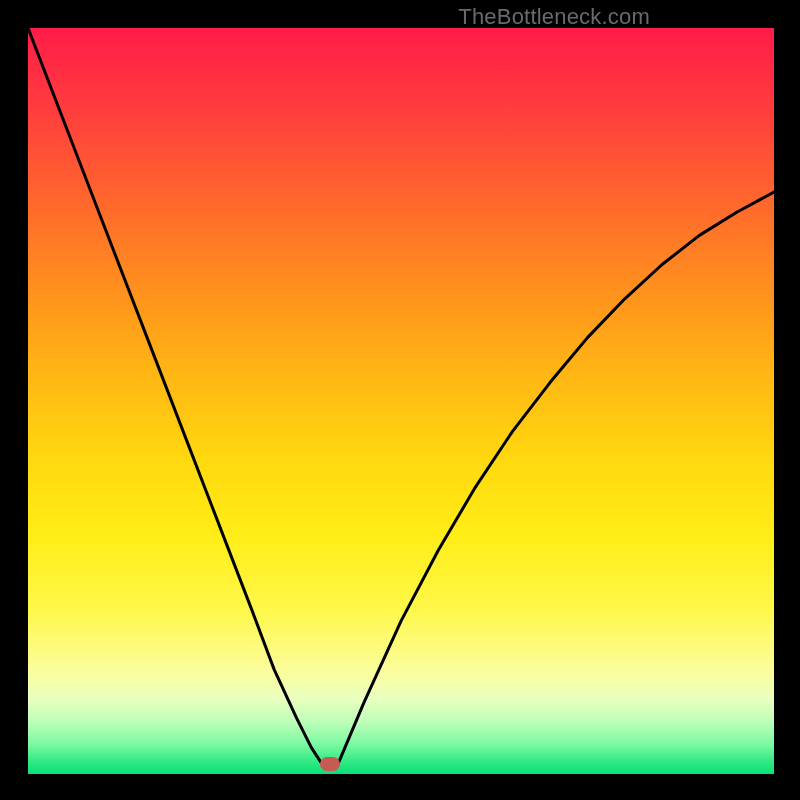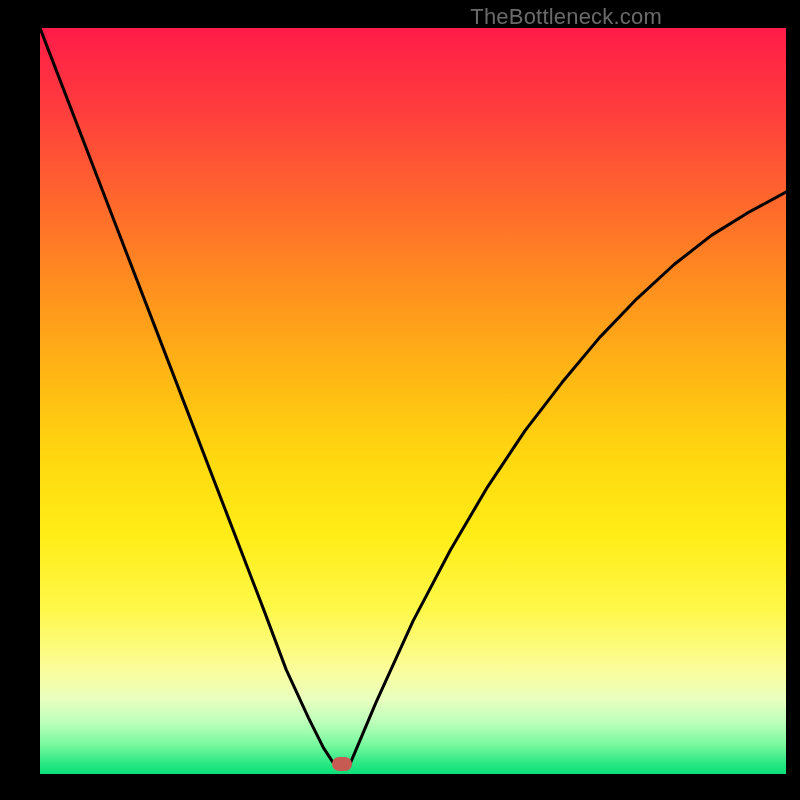--- a/index.html
+++ b/index.html
@@ -9,21 +9,20 @@
     height: 800px;
     background: #000;
     overflow: hidden;
     font-family: Arial, Helvetica, sans-serif;
   }
   .frame {
     position: relative;
     width: 660px;
     height: 800px;
     background: #000;
-    margin-left: 12px;
   }
   .watermark {
     position: absolute;
     top: 4px;
     right: 10px;
     color: #6a6a6a;
     font-size: 22px;
     font-weight: 500;
     letter-spacing: 0.2px;
     z-index: 5;

